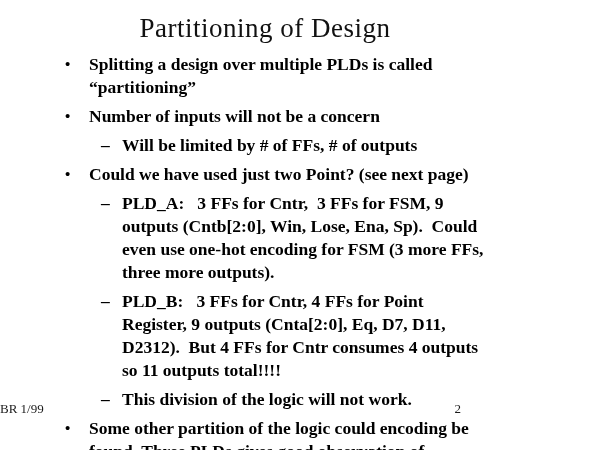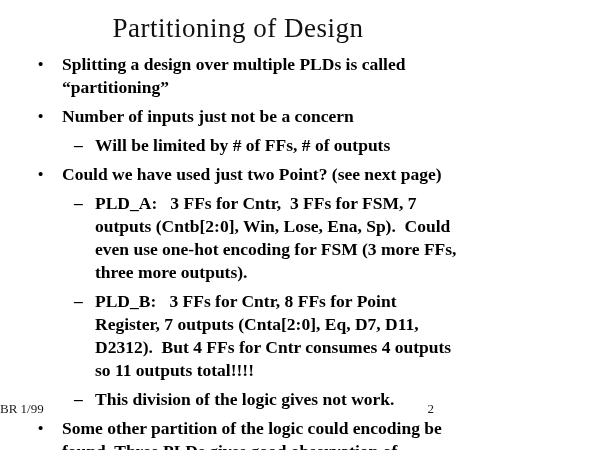--- a/index.html
+++ b/index.html
@@ -7,20 +7,21 @@
     font-family: "Liberation Serif", "DejaVu Serif", serif;
     background: #ffffff;
   }
   .slide {
     position: relative;
     width: 476px;
     height: 450px;
     background: #ffffff;
     color: #000000;
     overflow: hidden;
+    padding-left: 27px;
   }
   .slide-title {
     margin: 0;
     padding-top: 13px;
     text-align: center;
     font-size: 27px;
     font-weight: 400;
     letter-spacing: 0.5px;
     color: #111111;
   }
@@ -75,41 +76,41 @@
 <div class="slide">
   <h1 class="slide-title">Partitioning of Design</h1>
 
   <div class="content">
     <div class="item l1">
       <span class="marker">•</span>
       <span class="text">Splitting a design over multiple PLDs is called “partitioning”</span>
     </div>
     <div class="item l1">
       <span class="marker">•</span>
-      <span class="text">Number of inputs just not be a concern</span>
+      <span class="text">Number of inputs will not be a concern</span>
     </div>
     <div class="item l2">
       <span class="marker">–</span>
       <span class="text">Will be limited by # of FFs, # of outputs</span>
     </div>
     <div class="item l1">
       <span class="marker">•</span>
       <span class="text">Could we have used just two Point? (see next page)</span>
     </div>
     <div class="item l2">
       <span class="marker">–</span>
-      <span class="text">PLD_A:   3 FFs for Cntr,  3 FFs for FSM, 7 outputs (Cntb[2:0], Win, Lose, Ena, Sp).  Could even use one-hot encoding for FSM (3 more FFs, three more outputs).</span>
+      <span class="text">PLD_A:   3 FFs for Cntr,  3 FFs for FSM, 9 outputs (Cntb[2:0], Win, Lose, Ena, Sp).  Could even use one-hot encoding for FSM (3 more FFs, three more outputs).</span>
     </div>
     <div class="item l2">
       <span class="marker">–</span>
-      <span class="text">PLD_B:   3 FFs for Cntr, 8 FFs for Point Register, 7 outputs (Cnta[2:0], Eq, D7, D11, D2312).  But 4 FFs for Cntr consumes 4 outputs so 11 outputs total!!!!</span>
+      <span class="text">PLD_B:   3 FFs for Cntr, 4 FFs for Point Register, 9 outputs (Cnta[2:0], Eq, D7, D11, D2312).  But 4 FFs for Cntr consumes 4 outputs so 11 outputs total!!!!</span>
     </div>
     <div class="item l2">
       <span class="marker">–</span>
-      <span class="text">This division of the logic gives not work.</span>
+      <span class="text">This division of the logic will not work.</span>
     </div>
     <div class="item l1">
       <span class="marker">•</span>
       <span class="text">Some other partition of the logic could encoding be found. Three PLDs gives good observation of internal signal values.</span>
     </div>
   </div>
 
   <div class="footer">BR 1/99</div>
   <div class="page-number">2</div>
 </div>

